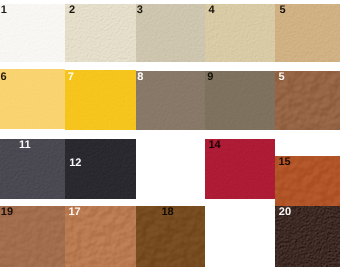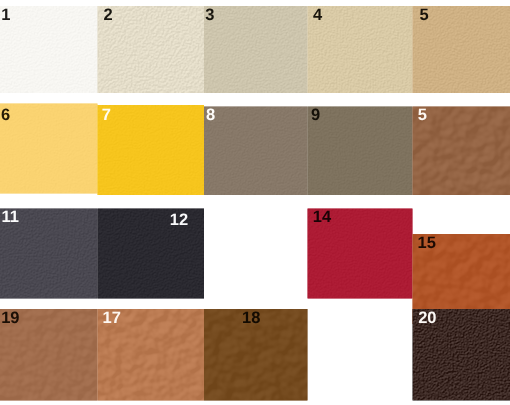--- a/index.html
+++ b/index.html
@@ -359,27 +359,27 @@
     <div class="swatch" style="left: 275px; top: 70.7px; width: 65px; height: 59.1px; background: rgb(148, 100, 68);">
       <svg class="tex" width="65" height="59.1">
         <rect width="65" height="59.1" filter="url(#gr9)"></rect>
       </svg>
       <span class="lbl" style="left: 3.5px; top: 1.4px; color: rgb(253, 248, 242);">5</span>
     </div>
     <div class="swatch" style="left: 0px; top: 138.5px; width: 65px; height: 60px; background: rgb(74, 72, 81);">
       <svg class="tex" width="65" height="60">
         <rect width="65" height="60" filter="url(#gr10)"></rect>
       </svg>
-      <span class="lbl" style="left: 1px; top: 1.7px; color: rgb(251, 251, 252);">11</span>
+      <span class="lbl" style="left: 19px; top: 1.7px; color: rgb(251, 251, 252);">11</span>
     </div>
     <div class="swatch" style="left: 65px; top: 138.5px; width: 70.5px; height: 60px; background: rgb(42, 41, 48);">
       <svg class="tex" width="70.5" height="60">
         <rect width="70.5" height="60" filter="url(#gr11)"></rect>
       </svg>
-      <span class="lbl" style="left: 4.2px; top: 3px; color: rgb(250, 250, 251); margin-left: 44px;">12</span>
+      <span class="lbl" style="left: 4.2px; top: 19px; color: rgb(250, 250, 251);">12</span>
     </div>
     <div class="swatch" style="left: 205px; top: 138.5px; width: 70px; height: 60px; background: rgb(173, 27, 52);">
       <svg class="tex" width="70" height="60">
         <rect width="70" height="60" filter="url(#gr13)"></rect>
       </svg>
       <span class="lbl" style="left: 3.5px; top: 1.8px; color: rgb(26, 3, 6);">14</span>
     </div>
     <div class="swatch" style="left: 275px; top: 156px; width: 65px; height: 60px; background: rgb(177, 85, 40);">
       <svg class="tex" width="65" height="60">
         <rect width="65" height="60" filter="url(#gr14)"></rect>

